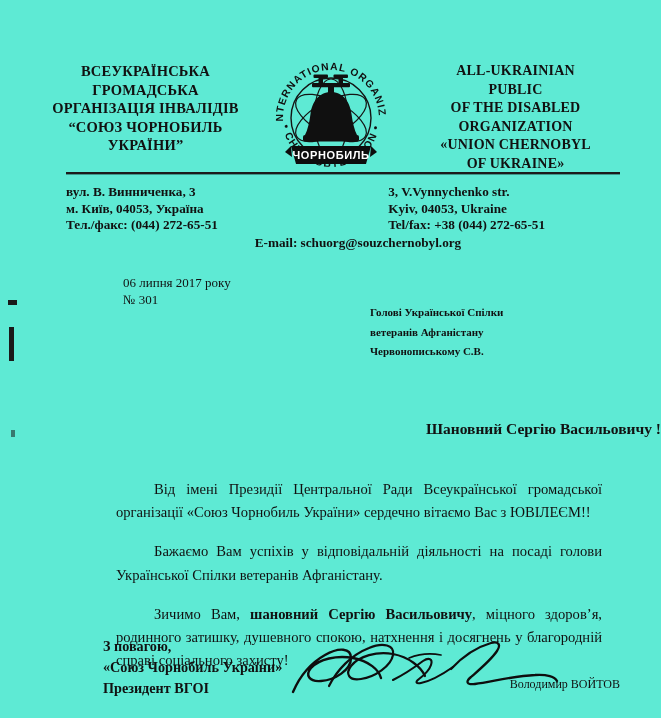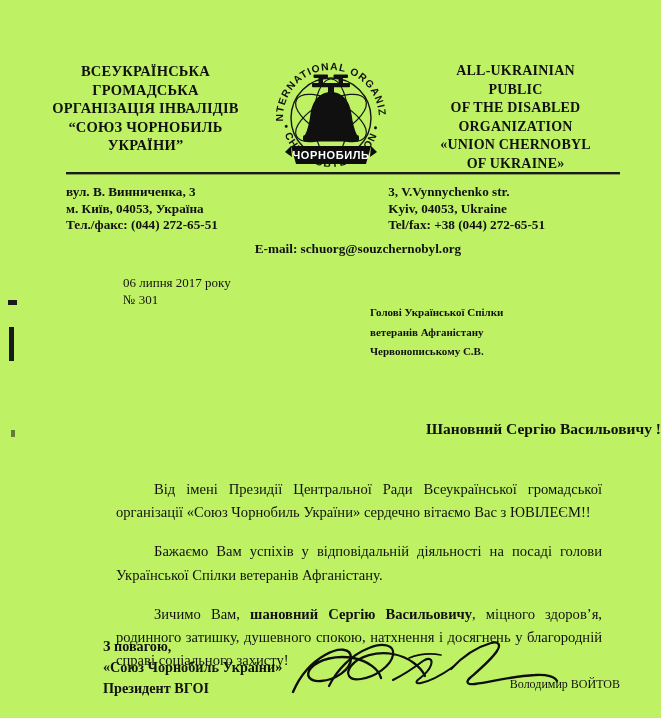--- a/index.html
+++ b/index.html
@@ -12,21 +12,21 @@
     height: 718px;
     position: relative;
     font-family: "Liberation Serif", "DejaVu Serif", serif;
     color: #111111;
     overflow: hidden;
   }
 
   .page {
     position: absolute;
     inset: 0;
-    background: #bef264;
+    background: #5eead4;
   }
 
   
   .artifact {
     position: absolute;
     background: #1a1a1a;
   }
   .artifact.a1 { left: 8px;  top: 300px; width: 9px;  height: 5px; }
   .artifact.a2 { left: 9px;  top: 327px; width: 5px;  height: 34px; }
   .artifact.a3 { left: 11px; top: 430px; width: 4px;  height: 7px; opacity: .55; }
@@ -85,21 +85,21 @@
     top: 184px;
     font-weight: bold;
     font-size: 13.2px;
     line-height: 16.5px;
   }
   .contacts-row { display: flex; justify-content: flex-end; gap: 44px; }
   .contacts-col-left  { width: 300px; }
   .contacts-col-right { width: 250px; }
   .email-line {
     text-align: center;
-    margin-top: 7px;
+    margin-top: 1px;
     padding-left: 30px;
     font-weight: bold;
     font-size: 13.2px;
   }
 
   
   .doc-meta {
     position: absolute;
     left: 103px;
     top: 274px;

